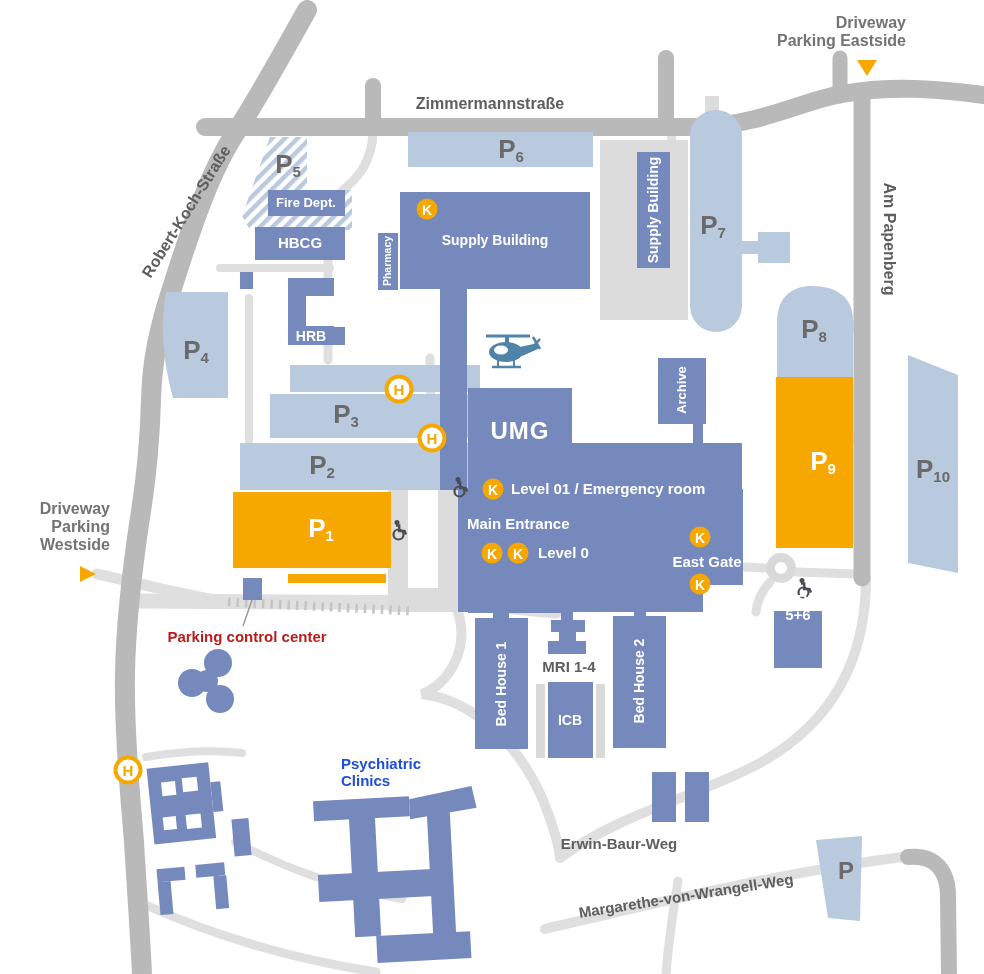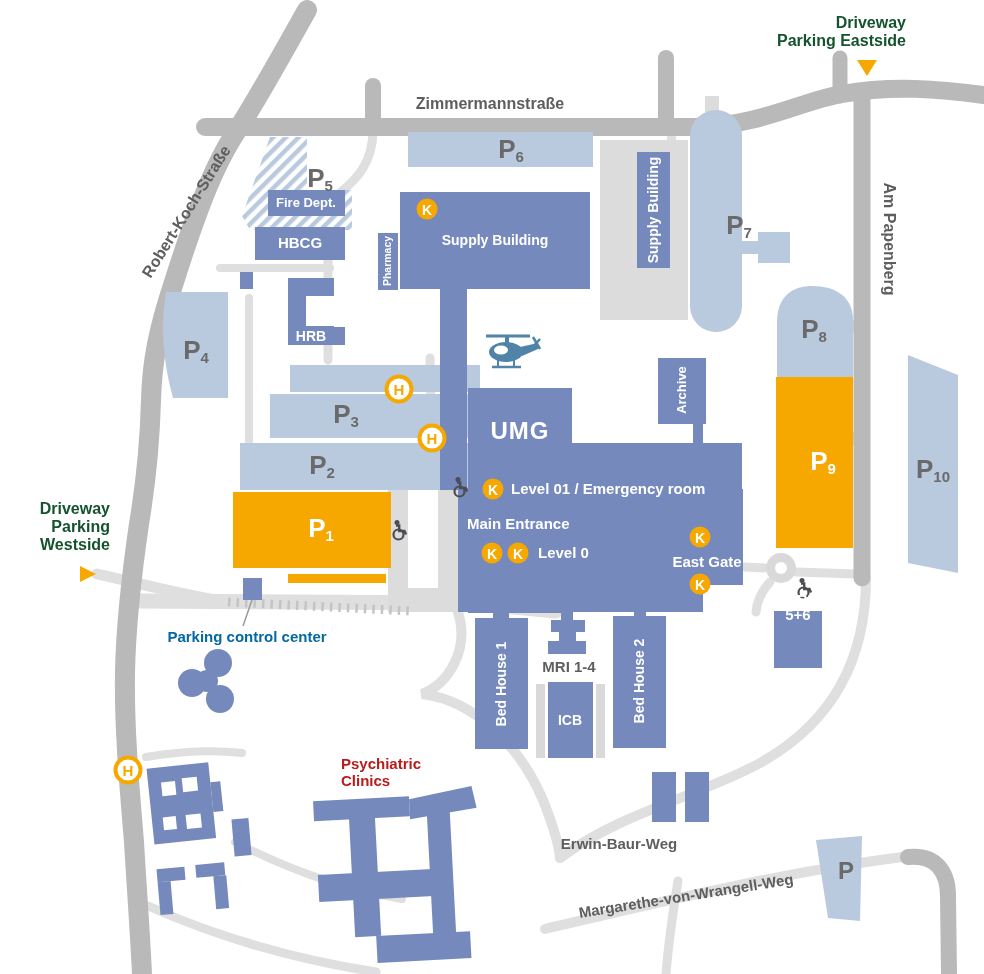--- a/index.html
+++ b/index.html
@@ -17,22 +17,22 @@
   .plbl.white{color:#fff;}
   .kb{position:absolute;width:21px;height:21px;border-radius:50%;background:#f6a800;color:#fff;
       font-weight:bold;font-size:14px;display:flex;align-items:center;justify-content:center;
       transform:translate(-50%,-50%);}
   .hb{position:absolute;width:21px;height:21px;border-radius:50%;background:#fff;border:4px solid #f6a800;
       color:#f6a800;font-weight:bold;font-size:15px;display:flex;align-items:center;justify-content:center;
       transform:translate(-50%,-50%);}
   .tri{position:absolute;width:0;height:0;}
   .tri.down{border-left:10px solid transparent;border-right:10px solid transparent;border-top:16px solid #f6a800;}
   .tri.right{border-top:8px solid transparent;border-bottom:8px solid transparent;border-left:16px solid #f6a800;}
-  .dw{position:absolute;color:#14532d;font-weight:bold;font-size:16px;text-align:right;line-height:18px;}
-  .ann{font-weight:bold;font-size:15px;color:#0369a1;}
+  .dw{position:absolute;color:#737373;font-weight:bold;font-size:16px;text-align:right;line-height:18px;}
+  .ann{font-weight:bold;font-size:15px;color:#b91c1c;}
 </style>
 </head>
 <body>
 
 <div class="map">
 
 <svg class="base" width="984" height="974" viewBox="0 0 984 974">
   <defs>
     <pattern id="hatch" width="9" height="9" patternTransform="rotate(45)" patternUnits="userSpaceOnUse">
       <rect width="9" height="9" fill="#ffffff"></rect>
@@ -203,23 +203,23 @@
     <div>Driveway</div>
     <div>Parking</div>
     <div>Westside</div>
   </div>
   <div class="tri right" style="left:80px;top:566px;"></div>
 
   <div class="lbl plbl white" style="left:321px;top:529px;"><span>P</span><span class="psub">1</span></div>
   <div class="lbl plbl" style="left:322px;top:466px;text-align:right;"><span>P</span><span class="psub">2</span></div>
   <div class="lbl plbl" style="left:346px;top:415px;"><span>P</span><span class="psub">3</span></div>
   <div class="lbl plbl" style="left:196px;top:351px;"><span>P</span><span class="psub">4</span></div>
-  <div class="lbl plbl" style="left:288px;top:179px;margin-left:32px;"><span>P</span><span class="psub">5</span></div>
+  <div class="lbl plbl" style="left:288px;top:165px;"><span>P</span><span class="psub">5</span></div>
   <div class="lbl plbl" style="left:511px;top:150px;"><span>P</span><span class="psub">6</span></div>
-  <div class="lbl plbl" style="left:739px;top:226px;"><span>P</span><span class="psub">7</span></div>
+  <div class="lbl plbl" style="left:713px;top:226px;"><span>P</span><span class="psub">7</span></div>
   <div class="lbl plbl" style="left:814px;top:330px;"><span>P</span><span class="psub">8</span></div>
   <div class="lbl plbl white" style="left:815px;top:462px;margin-left:8px;"><span>P</span><span class="psub">9</span></div>
   <div class="lbl plbl" style="left:933px;top:470px;"><span>P</span><span class="psub">10</span></div>
   <div class="lbl plbl" style="left:846px;top:871px;font-size:24px;"><span>P</span></div>
 
   <div class="lbl white" style="left:520px;top:431px;font-size:24px;letter-spacing:1px;">UMG</div>
   <div class="lbl white" style="left:495px;top:240px;font-size:14px;">Supply Building</div>
   <div class="lbl white rm90" style="left:653px;top:210px;font-size:14px;">Supply Building</div>
   <div class="lbl white rm90" style="left:388px;top:261px;font-size:10.5px;">Pharmacy</div>
   <div class="lbl white" style="left:306px;top:203px;font-size:13px;">Fire Dept.</div>
@@ -227,21 +227,21 @@
   <div class="lbl white" style="left:311px;top:336px;font-size:14px;">HRB</div>
   <div class="lbl white rm90" style="left:682px;top:390px;font-size:13px;">Archive</div>
   <div class="lbl white rm90" style="left:501px;top:684px;font-size:14px;">Bed House 1</div>
   <div class="lbl white rm90" style="left:639px;top:681px;font-size:14px;">Bed House 2</div>
   <div class="lbl white" style="left:570px;top:720px;font-size:14px;">ICB</div>
   <div class="lbl" style="left:569px;top:667px;font-size:15px;">MRI 1-4</div>
   <div class="lbl white" style="left:798px;top:607px;font-size:15px;text-align:center;line-height:15px;">
     <div>MRI</div>
     <div>5+6</div>
   </div>
-  <div class="lbl tl" style="left:341px;top:755px;font-size:15px;line-height:17px;color:#b91c1c;">
+  <div class="lbl tl" style="left:341px;top:755px;font-size:15px;line-height:17px;color:#1d4ed8;">
     <div>Psychiatric</div>
     <div>Clinics</div>
   </div>
 
   <div class="lbl tl white" style="left:467px;top:516px;font-size:15px;">Main Entrance</div>
   <div class="lbl tl white" style="left:511px;top:481px;font-size:15px;">Level 01 / Emergency room</div>
   <div class="lbl tl white" style="left:538px;top:545px;font-size:15px;">Level 0</div>
   <div class="lbl white" style="left:707px;top:562px;font-size:15px;">East Gate</div>
 
   <div class="lbl ann" style="left:247px;top:637px;">Parking control center</div>

